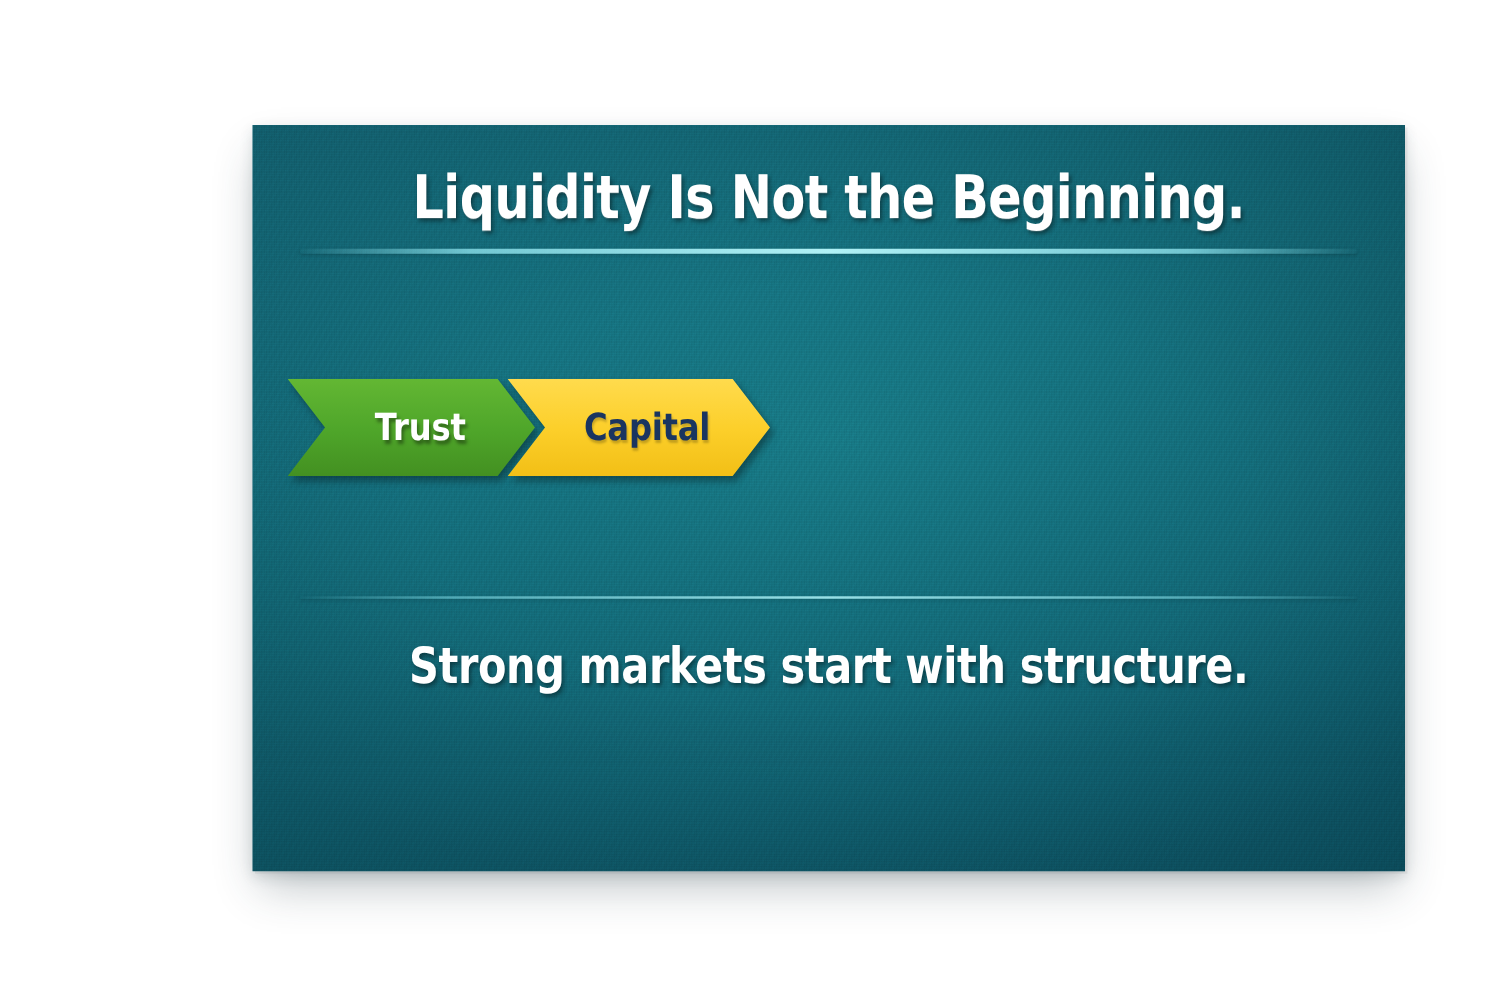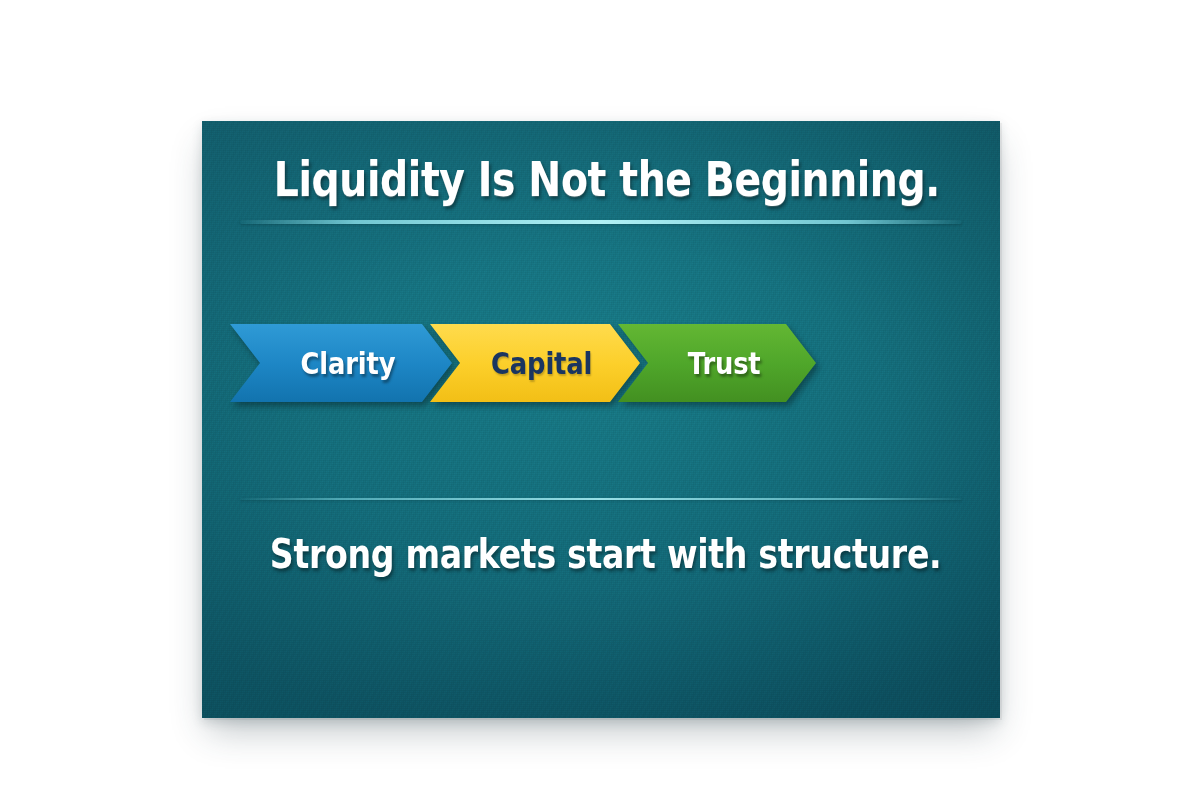--- a/index.html
+++ b/index.html
@@ -19,31 +19,30 @@
     width: 1200px;
     height: 800px;
     background: #ffffff;
   }
 
   
   .slide-card {
     position: absolute;
     left: 202px;
     top: 100px;
-    width: 798px;
+    width: 922px;
     height: 597px;
     background:
       radial-gradient(ellipse 120% 100% at 50% 42%, rgba(30,140,150,0.55) 0%, rgba(17,96,112,0.0) 62%),
       linear-gradient(165deg, #14697a 0%, #10606f 46%, #0d5566 100%);
     box-shadow:
       0 18px 34px -6px rgba(40,60,70,0.30),
       0 4px 10px rgba(40,60,70,0.16),
       2px 2px 0 rgba(0,0,0,0.05);
     overflow: hidden;
-    margin-top: 21px;
   }
 
   
   .slide-card::before {
     content: "";
     position: absolute;
     inset: 0;
     pointer-events: none;
     background-image:
       repeating-linear-gradient(0deg, rgba(255,255,255,0.030) 0px, rgba(255,255,255,0.030) 1px, rgba(0,0,0,0.022) 1px, rgba(0,0,0,0.022) 2px),
@@ -214,35 +213,31 @@
 
   <div class="slide-card">
     <div class="card-inner">
 
       <div class="slide-title">Liquidity Is Not the Beginning.</div>
 
       <div class="divider divider-top"></div>
 
       <div class="process-flow">
 
-        <div class="chevron first c-clarity">
+
+        <div class="chevron c-trust">
           <div class="chevron-body"></div>
-          <span class="chevron-label">Clarity</span>
+          <span class="chevron-label">Trust</span>
         </div>
 
         <div class="chevron c-capital">
           <div class="chevron-body"></div>
           <span class="chevron-label">Capital</span>
         </div>
 
-        <div class="chevron c-trust">
-          <div class="chevron-body"></div>
-          <span class="chevron-label">Trust</span>
-        </div>
-
 
       </div>
 
       <div class="divider divider-bottom"></div>
 
       <div class="slide-tagline">Strong markets start with structure.</div>
 
     </div>
   </div>
 

